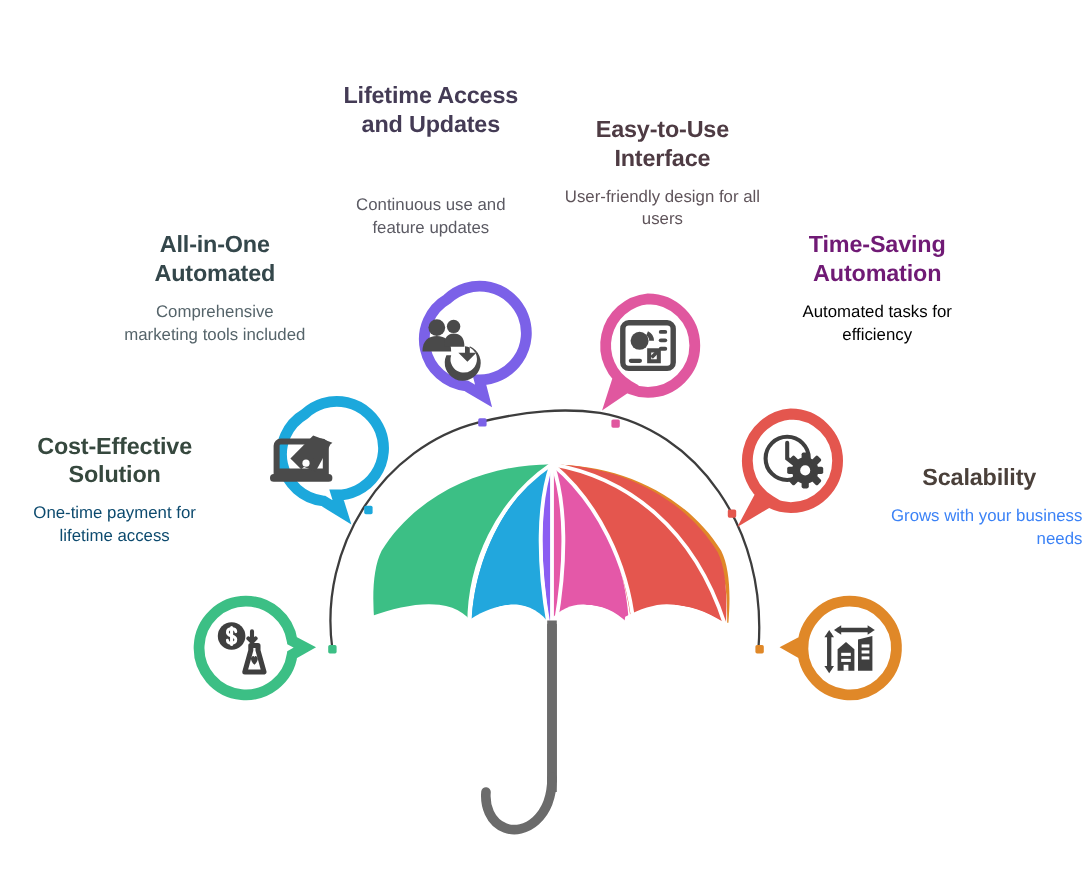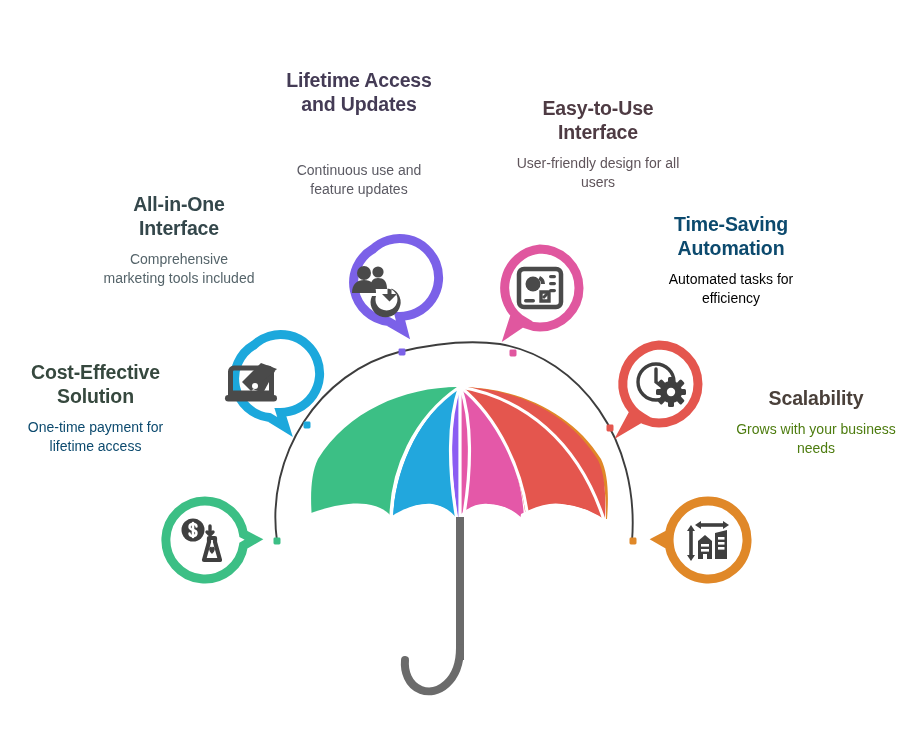--- a/index.html
+++ b/index.html
@@ -23,39 +23,39 @@
   }
   .label .desc {
     font-size:14px;
     line-height:19px;
     margin:0;
     color:#5b5b63;
   }
 
   
   #lbl-lifetime  { left:279px; top:68px;  width:160px; }
-  #lbl-easy      { left:463px; top:96px;  width:178px;margin-left:46px; }
+  #lbl-easy      { left:463px; top:96px;  width:178px; }
   #lbl-allinone  { left:100px; top:192px; width:158px; }
   #lbl-timesave  { left:642px; top:192px; width:178px; }
   #lbl-cost      { left:8px;   top:360px; width:175px; }
   #lbl-scal      { left:730px; top:386px; width:172px; }
 
   
   #lbl-lifetime .title { color:#443b55; }
   #lbl-lifetime .desc  { color:#5b5a63;margin-top:45px; }
   #lbl-easy .title     { color:#4e3b43; }
   #lbl-easy .desc      { color:#5f545a; }
   #lbl-allinone .title { color:#34474b; }
   #lbl-allinone .desc  { color:#55646a; }
-  #lbl-timesave .title { color:#0c4a6e;margin-top:20px; }
+  #lbl-timesave .title { color:#701a75; }
   #lbl-timesave .desc  { color:#000000; }
   #lbl-cost .title     { color:#36483e; }
   #lbl-cost .desc      { color:#0c4a6e; }
   #lbl-scal .title     { color:#4a403a; }
-  #lbl-scal .desc      { color:#4d7c0f; }
+  #lbl-scal .desc      { color:#3b82f6;text-align:right; }
 
   
   #graphic { position:absolute; left:0; top:0; width:902px; height:747px; }
 
   
   .badge { position:absolute; width:86px; height:86px; }
   .badge svg { display:block; width:86px; height:86px; overflow:visible; }
   #badge-lifetime { left:330px; top:245px; }
   #badge-easy     { left:497px; top:245px; }
   #badge-allinone { left:211px; top:341px; }
@@ -278,21 +278,21 @@
     <p class="title">Lifetime Access and Updates</p>
     <p class="desc">Continuous use and feature updates</p>
   </div>
 
   <div class="label" id="lbl-easy">
     <p class="title">Easy-to-Use Interface</p>
     <p class="desc">User-friendly design for all users</p>
   </div>
 
   <div class="label" id="lbl-allinone">
-    <p class="title">All-in-One Interface</p>
+    <p class="title">All-in-One Automated</p>
     <p class="desc">Comprehensive marketing tools included</p>
   </div>
 
   <div class="label" id="lbl-timesave">
     <p class="title">Time-Saving Automation</p>
     <p class="desc">Automated tasks for efficiency</p>
   </div>
 
   <div class="label" id="lbl-cost">
     <p class="title">Cost-Effective Solution</p>

